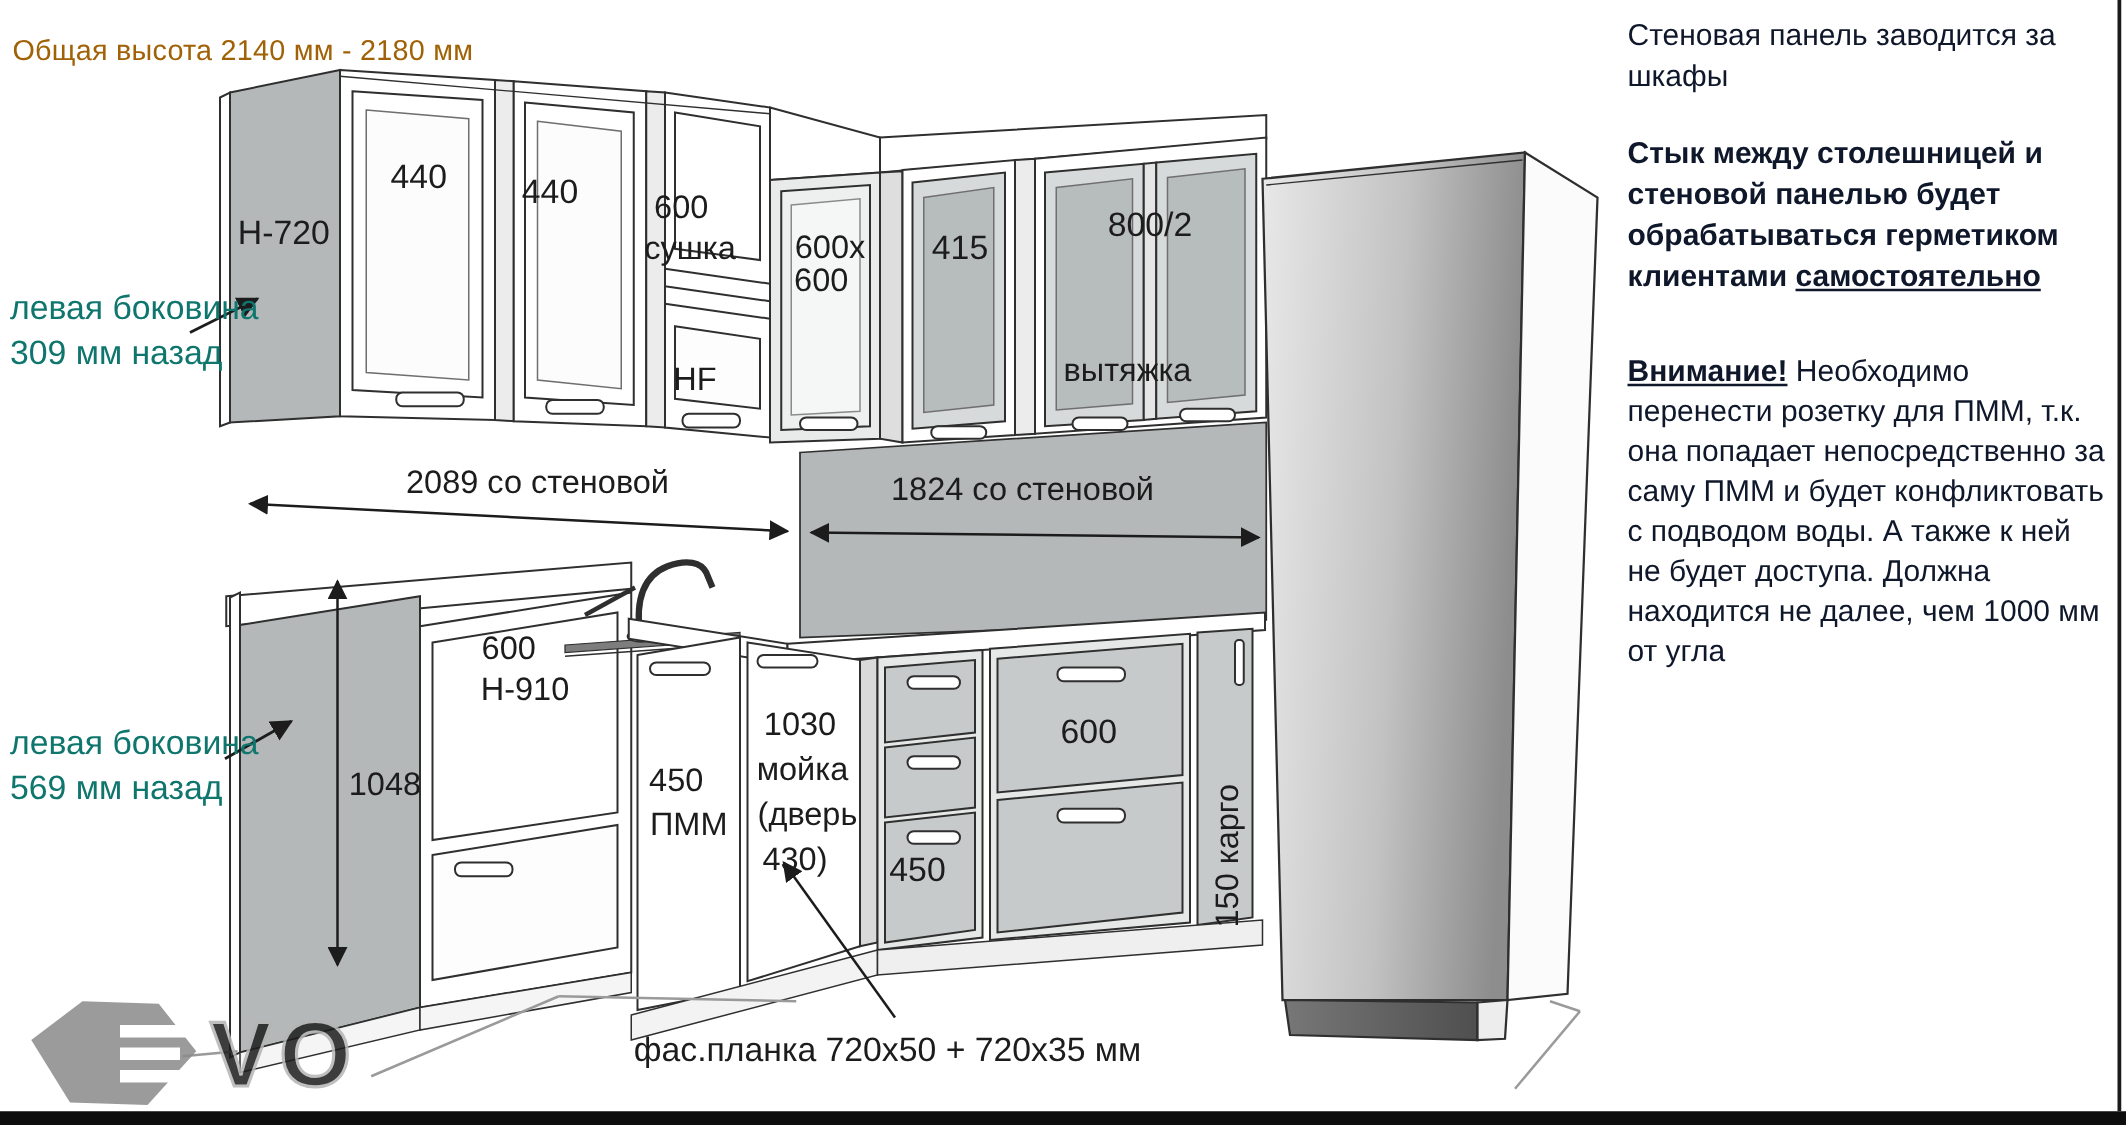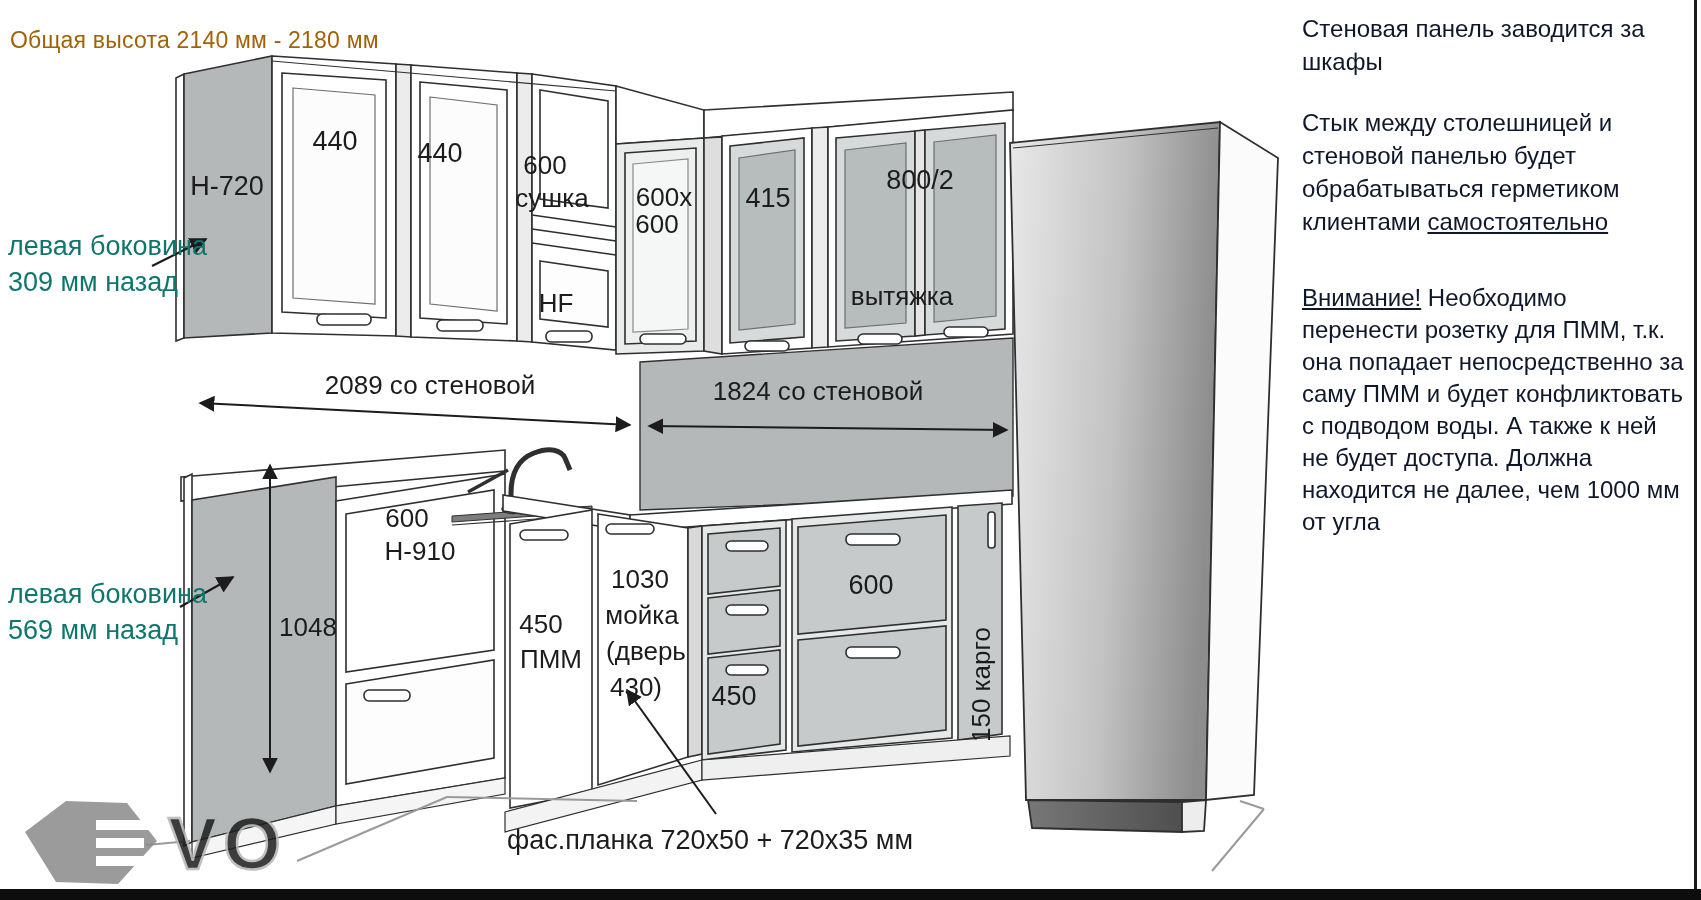--- a/index.html
+++ b/index.html
@@ -15,24 +15,24 @@
   }
   *{margin:0;padding:0;box-sizing:border-box}
   body{width:1701px;height:900px;background:#fff;font-family:"Liberation Sans",sans-serif;color:var(--text);position:relative;overflow:hidden}
   .stage{position:absolute;inset:0}
   .page-title{position:absolute;left:10px;top:27px;font-size:23px;color:#a16207;letter-spacing:.2px}
   .callout{position:absolute;font-size:27px;line-height:36px;color:#0f766e}
   .callout-top{left:8px;top:228px}
   .callout-bottom{left:8px;top:576px}
   .notes{position:absolute;left:1302px;top:12px;width:383px;font-size:24px;line-height:33px;color:#0f172a}
   .notes p{margin:0}
-  .note-joint{margin-top:28px !important;font-weight:normal}
+  .note-joint{margin-top:28px !important;font-weight:bold}
   .note-warning{margin-top:44px !important;line-height:32px}
   .u{text-decoration:underline}
-  .b{font-weight:normal}
+  .b{font-weight:bold}
   .svg-wrap{position:absolute;inset:0}
   svg text{font-family:"Liberation Sans",sans-serif;fill:#1c1c1c}
   .lbl{font-size:27px}
   .lbl-s{font-size:26px}
   .dim{font-size:26px}
   .bottom-bar{position:absolute;left:0;top:889px;width:1701px;height:11px;background:var(--bar)}
   .right-border{position:absolute;left:1694px;top:0;width:3px;height:889px;background:#1a1a1a}
 </style>
 </head>
 <body>

